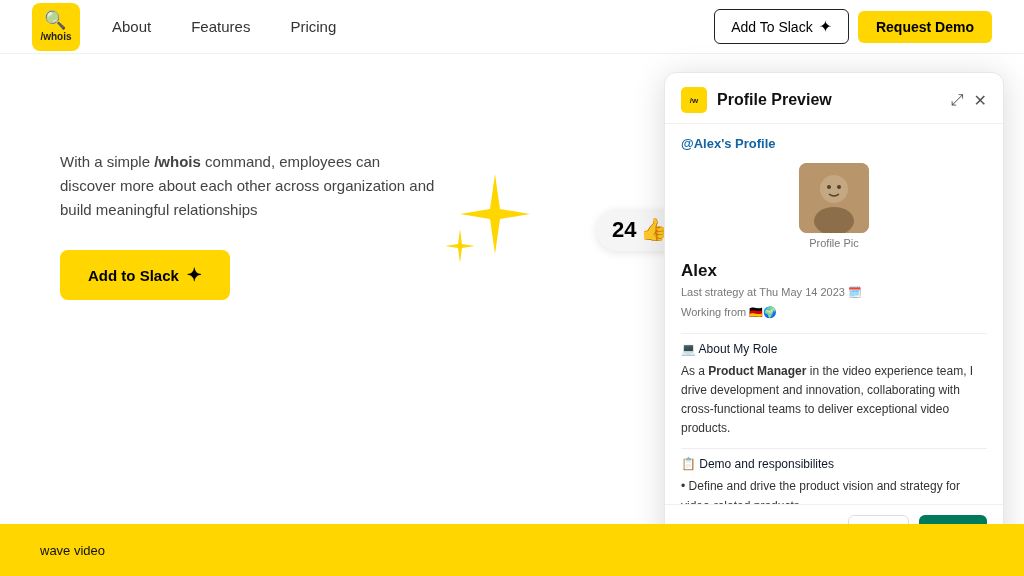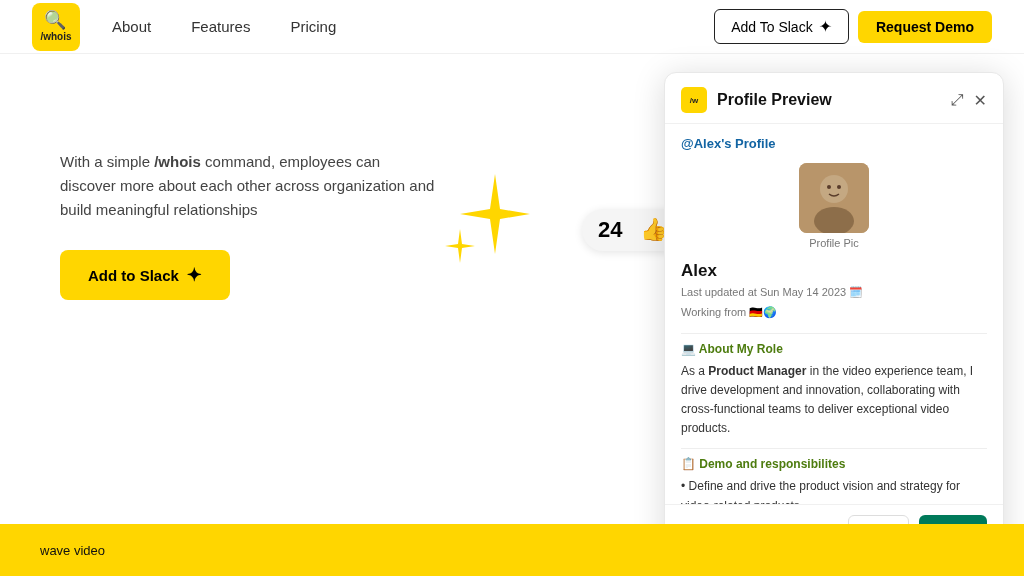--- a/index.html
+++ b/index.html
@@ -35,29 +35,29 @@
     .card-body { padding: 12px 16px; max-height: 380px; overflow-y: auto; }
     .profile-username { font-size: 13px; color: #555; margin-bottom: 12px; }
     .profile-username span { color: #1264A3; font-weight: 600; }
     .profile-pic-section { display: flex; flex-direction: column; align-items: center; margin-bottom: 12px; }
     .profile-pic { width: 70px; height: 70px; border-radius: 8px; background: #c8a87a; overflow: hidden; display: flex; align-items: center; justify-content: center; }
     .profile-pic svg { width: 70px; height: 70px; }
     .profile-pic-label { font-size: 11px; color: #777; margin-top: 4px; }
     .profile-name { font-size: 17px; font-weight: 700; color: #111; margin-bottom: 2px; }
     .profile-meta { font-size: 11px; color: #777; line-height: 1.8; margin-bottom: 10px; }
     .section-divider { border: none; border-top: 1px solid #eee; margin: 8px 0; }
-    .section-heading { font-size: 12px; font-weight: 700; color: #4d7c0f; margin-bottom: 6px; display: flex; align-items: center; gap: 5px; text-align: center; }
+    .section-heading { font-size: 12px; font-weight: 400; color: #0f172a; margin-bottom: 6px; display: flex; align-items: center; gap: 5px; text-align: center; }
     .section-content { font-size: 12px; color: #333; line-height: 1.6; margin-bottom: 10px; }
     .section-content strong { font-weight: 700; }
     .card-footer { display: flex; justify-content: flex-end; gap: 10px; padding: 10px 16px; border-top: 1px solid #f0f0f0; }
     .btn-edit { background: #fff; border: 1.5px solid #ddd; border-radius: 6px; padding: 7px 18px; font-size: 13px; font-weight: 500; cursor: pointer; }
     .btn-done { background: #007A5A; border: none; border-radius: 6px; padding: 7px 18px; font-size: 13px; font-weight: 600; color: #fff; cursor: pointer; }
 
     
-    .reaction-badge { position: absolute; right: 340px; top: 155px; background: #f5f5f5; border-radius: 24px; padding: 8px 16px; font-size: 22px; font-weight: 700; display: flex; align-items: flex-end; gap: 18px; box-shadow: 0 2px 8px rgba(0,0,0,0.1); }
+    .reaction-badge { position: absolute; right: 340px; top: 155px; background: #f5f5f5; border-radius: 24px; padding: 8px 16px; font-size: 22px; font-weight: 700; display: flex; align-items: flex-end; gap: 4px; box-shadow: 0 2px 8px rgba(0,0,0,0.1); }
 
     
     .bottom-bar { position: absolute; bottom: 0; left: 0; right: 0; height: 52px; background: #FFD600; display: flex; align-items: center; padding: 0 40px; }
     .bottom-bar-text { font-size: 13px; font-weight: 500; color: #111; }
   </style>
 </head>
 <body>
 
 <nav>
   <div class="logo-box">
@@ -132,21 +132,21 @@
 
             <circle cx="30" cy="24" r="2" fill="#5a3d2b"></circle>
             <circle cx="40" cy="24" r="2" fill="#5a3d2b"></circle>
             <path d="M30 31 Q35 35 40 31" stroke="#5a3d2b" stroke-width="1.5" fill="none"></path>
           </svg>
         </div>
         <div class="profile-pic-label">Profile Pic</div>
       </div>
       <div class="profile-name">Alex</div>
       <div class="profile-meta">
-        <div><span>Last updated at</span>&nbsp;<span>Sun May 14 2023 🗓️</span></div>
+        <div><span>Last strategy at</span>&nbsp;<span>Thu May 14 2023 🗓️</span></div>
         <div><span>Working from</span>&nbsp;<span>🇩🇪🌍</span></div>
       </div>
       <hr class="section-divider">
       <div class="section-heading">💻 About My Role</div>
       <div class="section-content">
         <span>As a </span><strong>Product Manager</strong><span> in the video experience team, I drive development and innovation, collaborating with cross-functional teams to deliver exceptional video products.</span>
       </div>
       <hr class="section-divider">
       <div class="section-heading">📋 Demo and responsibilites</div>
       <div class="section-content">

